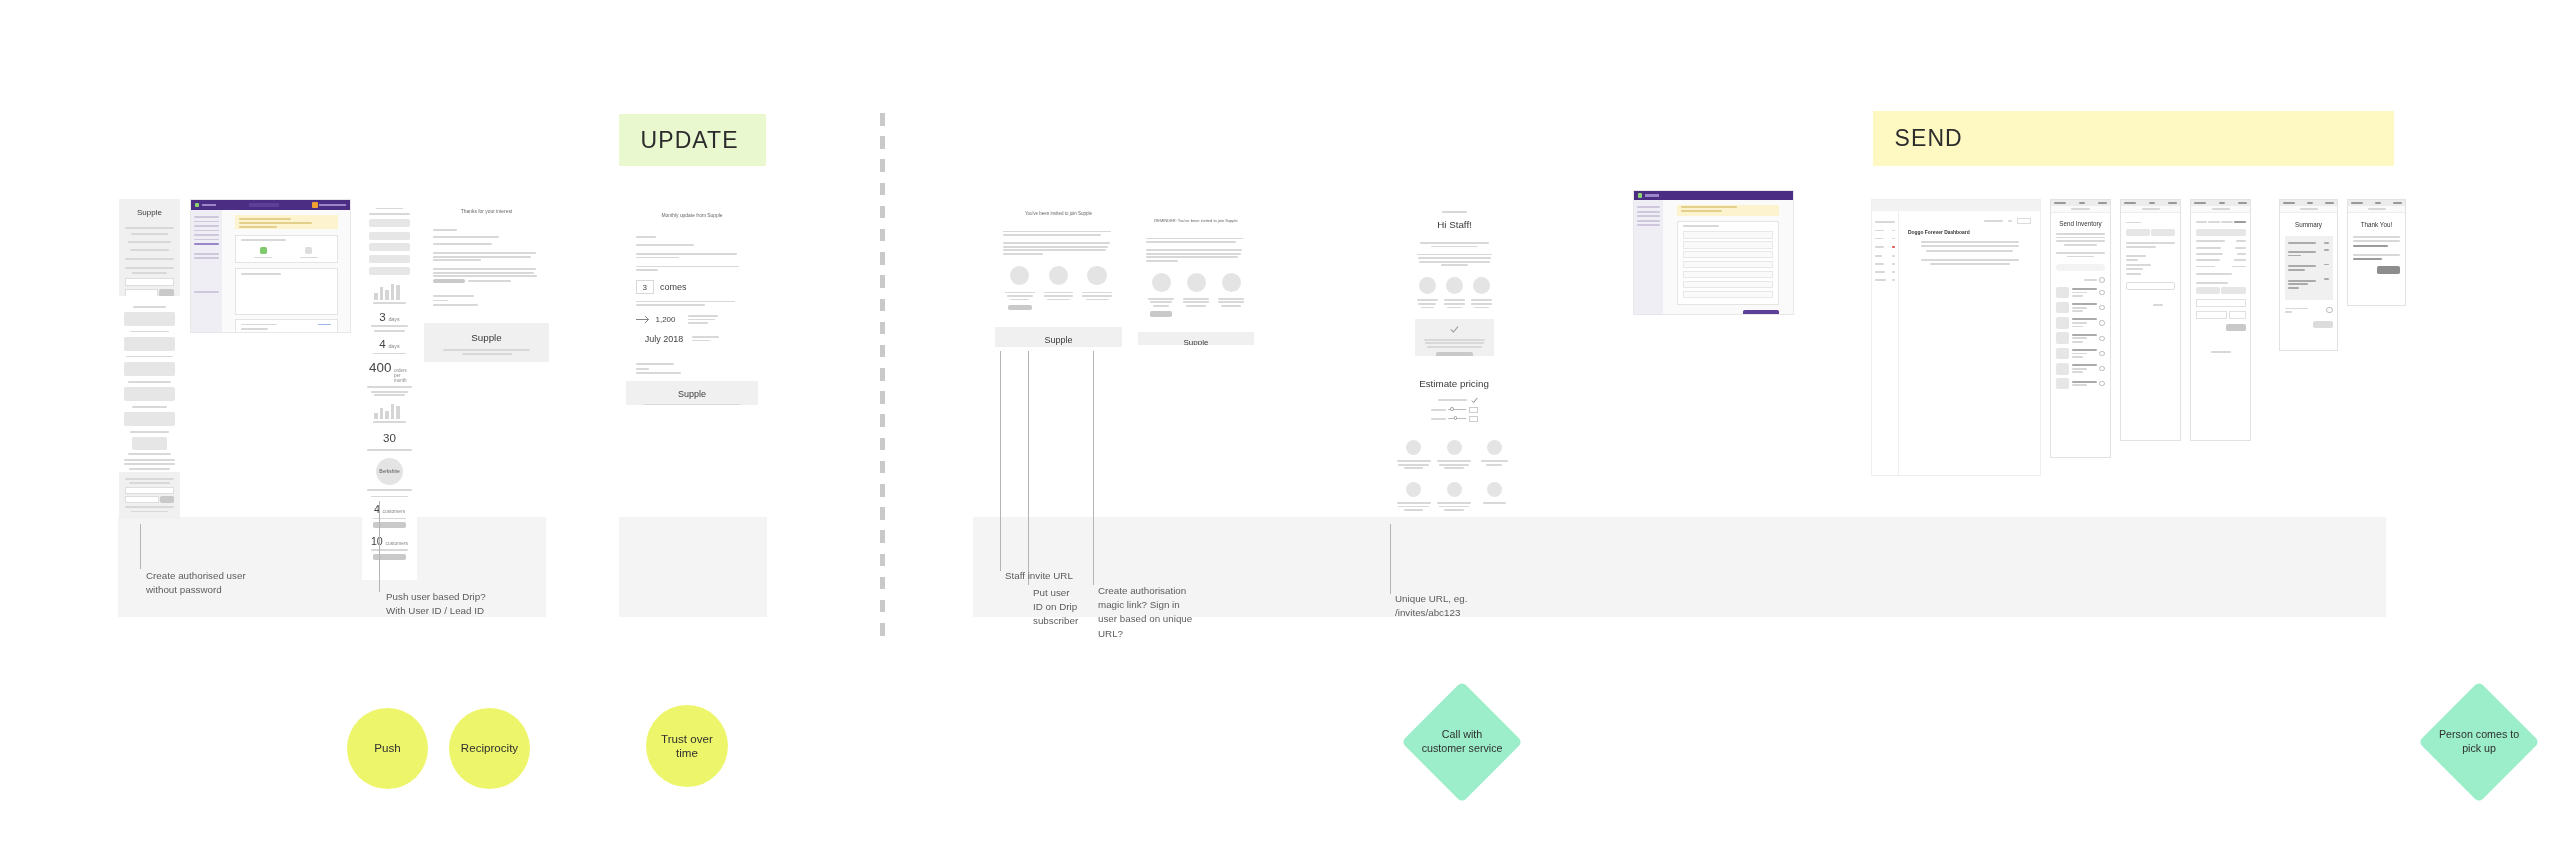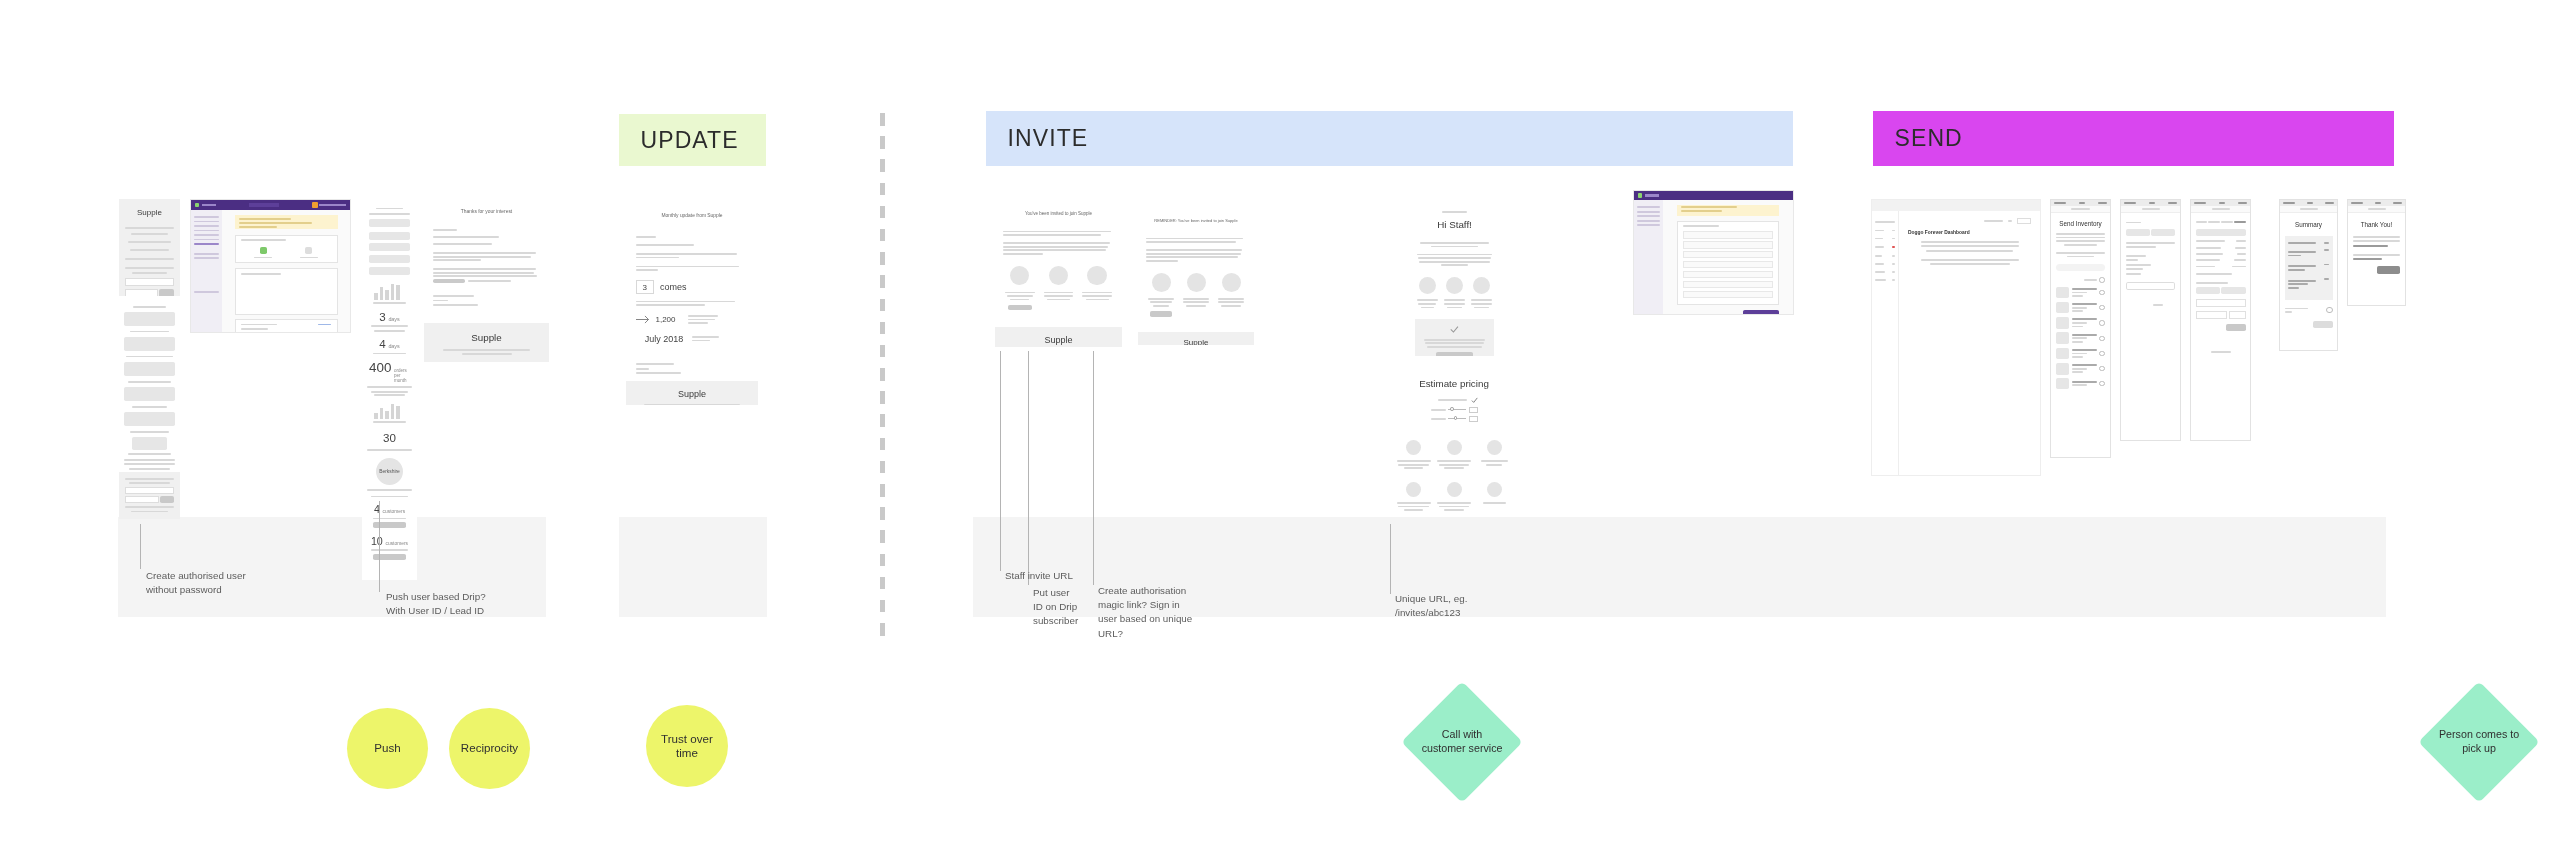--- a/index.html
+++ b/index.html
@@ -81,24 +81,21 @@
 
 <div id="board">
 
   <div class="note-band" style="left:118px;top:517px;width:428px;height:100px;"></div>
   <div class="note-band" style="left:619px;top:517px;width:148px;height:100px;"></div>
   <div class="note-band" style="left:973px;top:517px;width:1413px;height:100px;"></div>
 
   <div class="phase-header" style="left:619px;top:114px;width:147px;height:52px;background:#eaf8d0;">
     <span>UPDATE</span>
   </div>
-  <div class="phase-header" style="left:986px;top:111px;width:807px;height:55px;background:#d6e4fa;">
-    <span>INVITE</span>
-  </div>
-  <div class="phase-header" style="left:1873px;top:111px;width:521px;height:55px;background:#d946ef;">
+  <div class="phase-header" style="left:1873px;top:111px;width:521px;height:55px;background:#fef9c3;">
     <span>SEND</span>
   </div>
 
   <div class="divider" style="left:880px;top:113px;height:519px;">
     <i></i>
       <i></i>
       <i></i>
       <i></i>
       <i></i>
       <i></i>

